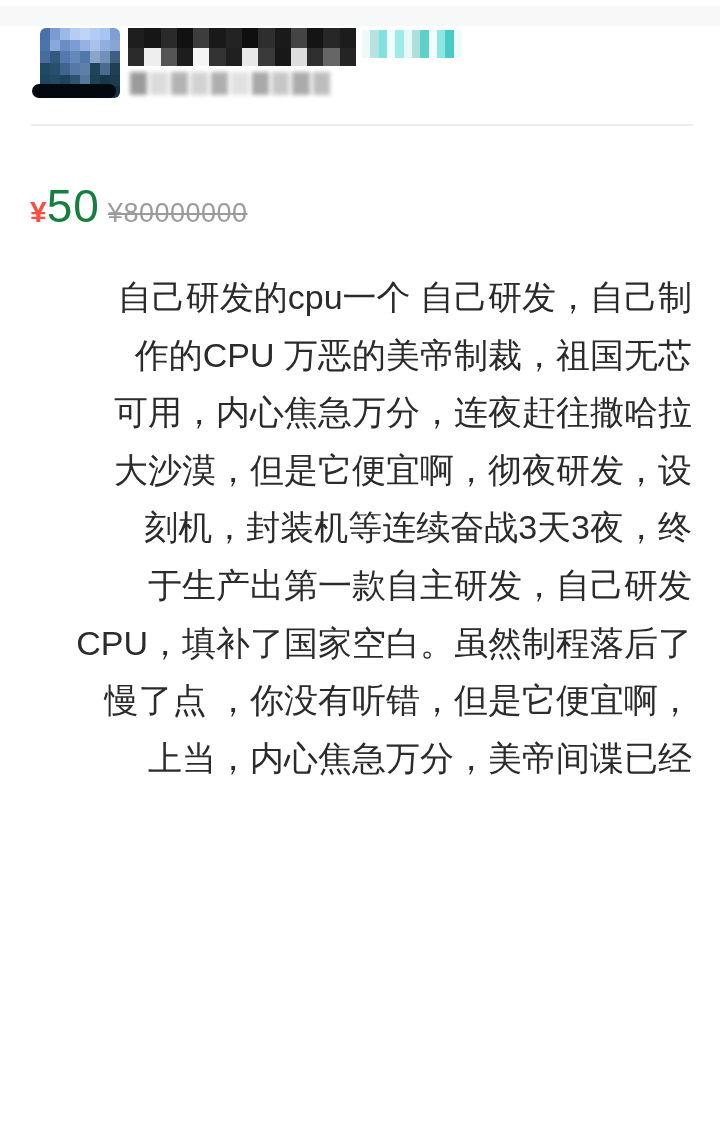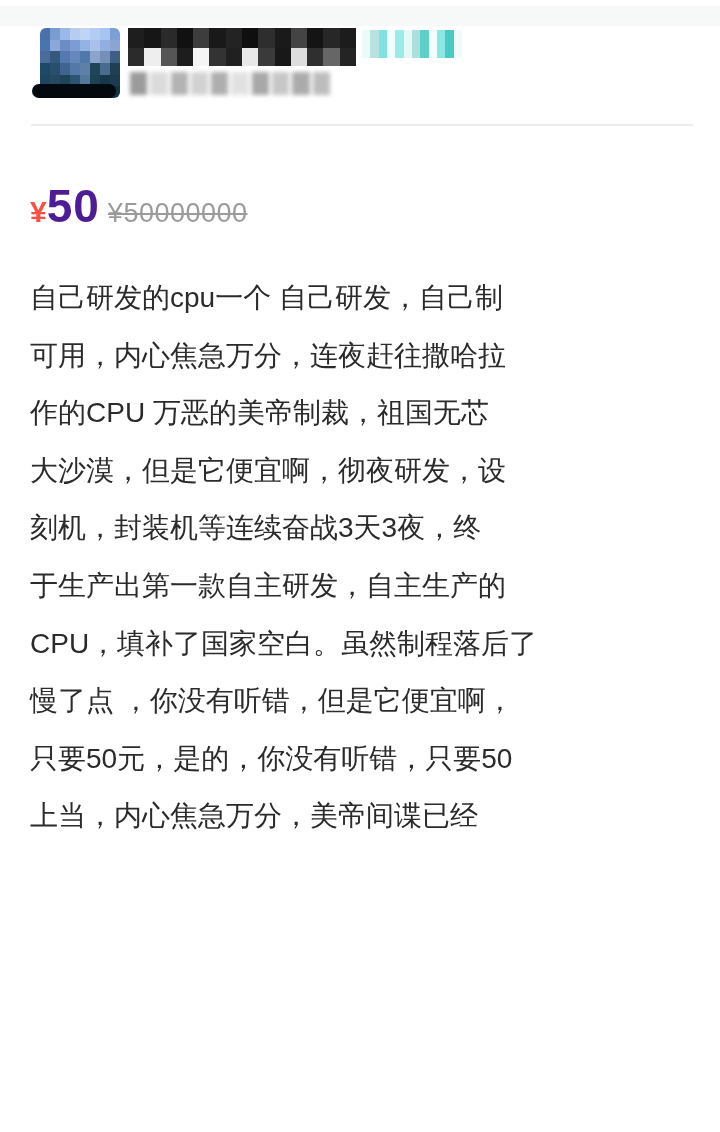--- a/index.html
+++ b/index.html
@@ -18,27 +18,27 @@
   .badge-censor{position:absolute;left:362px;top:30px;width:100px;height:28px;display:grid;
     grid-template-columns:repeat(12,1fr);grid-template-rows:1fr;border-radius:3px;overflow:hidden;}
   .publish-censor{position:absolute;left:130px;top:72px;width:200px;height:23px;display:grid;
     grid-template-columns:repeat(10,1fr);grid-template-rows:1fr;gap:3px;filter:blur(2px);opacity:.75;}
 
   .divider{position:absolute;left:31px;top:124px;width:662px;height:2px;background:#ededed;}
 
   
   .price-row{position:absolute;left:30px;top:183px;display:flex;align-items:baseline;}
   .yuan-sign{color:#fa4f43;font-size:30px;font-weight:bold;line-height:1;}
-  .price-current{color:#4c1d95;font-size:46px;font-weight:bold;line-height:1;letter-spacing:1px;}
+  .price-current{color:#15803d;font-size:46px;font-weight:normal;line-height:1;letter-spacing:1px;}
   .price-original{color:#9b9b9b;font-size:27px;line-height:1;margin-left:8px;
     text-decoration:line-through;letter-spacing:.5px;}
 
   
   .description{position:absolute;left:30px;top:269px;width:662px;color:#2b2b2b;}
-  .desc-line{font-size:28px;line-height:57.6px;white-space:nowrap;}
+  .desc-line{font-size:34px;line-height:57.6px;white-space:nowrap;text-align:right;}
 </style>
 </head>
 <body>
 
 <div class="stage">
 
   <div class="topbar"></div>
 
   <div class="avatar">
       <div style="background: rgb(74, 114, 170);"></div>
@@ -149,29 +149,28 @@
       <div style="background: rgb(181, 181, 181);"></div>
       <div style="background: rgb(144, 144, 144);"></div>
       <div style="background: rgb(168, 168, 168);"></div>
     </div>
 
   <div class="divider"></div>
 
   <div class="price-row">
     <span class="yuan-sign">¥</span>
     <span class="price-current">50</span>
-    <span class="price-original">¥50000000</span>
+    <span class="price-original">¥80000000</span>
   </div>
 
   <div class="description">
       <div class="desc-line">自己研发的cpu一个 自己研发，自己制</div>
+      <div class="desc-line">作的CPU 万恶的美帝制裁，祖国无芯</div>
       <div class="desc-line">可用，内心焦急万分，连夜赶往撒哈拉</div>
-      <div class="desc-line">作的CPU 万恶的美帝制裁，祖国无芯</div>
       <div class="desc-line">大沙漠，但是它便宜啊，彻夜研发，设</div>
       <div class="desc-line">刻机，封装机等连续奋战3天3夜，终</div>
-      <div class="desc-line">于生产出第一款自主研发，自主生产的</div>
+      <div class="desc-line">于生产出第一款自主研发，自己研发</div>
       <div class="desc-line">CPU，填补了国家空白。虽然制程落后了</div>
       <div class="desc-line">慢了点 ，你没有听错，但是它便宜啊，</div>
-      <div class="desc-line">只要50元，是的，你没有听错，只要50</div>
       <div class="desc-line">上当，内心焦急万分，美帝间谍已经</div>
     </div>
 
 </div>
 
 </body></html>

